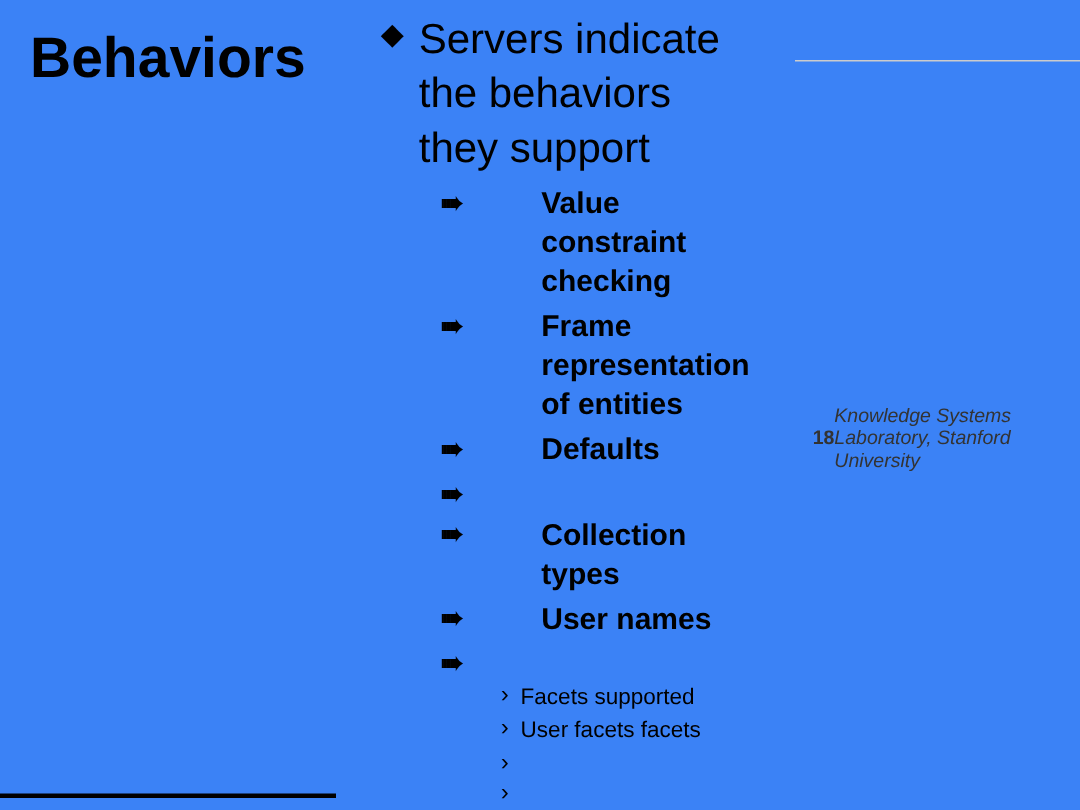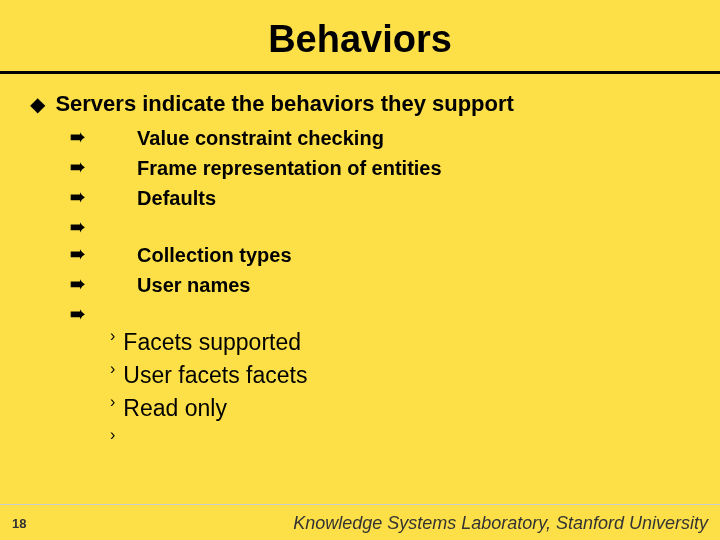--- a/index.html
+++ b/index.html
@@ -12,23 +12,23 @@
       width: 720px;
       height: 540px;
       background: #ffffff;
       font-family: Arial, Helvetica, sans-serif;
       overflow: hidden;
     }
 
     .slide {
       width: 720px;
       height: 540px;
-      background: #fde047;
-      display: flex;
-      flex-direction: column;
+      background: #3b82f6;
+      display: flex;
+      flex-direction: row;
       padding: 0;
       position: relative;
     }
 
     .title-bar {
       text-align: center;
       padding: 18px 20px 10px 20px;
       border-bottom: 3px solid #000000;
       margin-bottom: 8px;
     }
@@ -55,22 +55,22 @@
 
     .bullet-diamond {
       color: #000000;
       font-size: 20px;
       margin-right: 10px;
       margin-top: 2px;
       flex-shrink: 0;
     }
 
     .main-bullet-text {
-      font-size: 22px;
-      font-weight: bold;
+      font-size: 28px;
+      font-weight: normal;
       color: #000000;
       line-height: 1.3;
     }
 
     .sub-items {
       margin-left: 40px;
       display: flex;
       flex-direction: column;
       gap: 2px;
     }
@@ -112,42 +112,42 @@
     }
 
     .chevron-bullet {
       color: #000000;
       font-size: 16px;
       margin-right: 8px;
       flex-shrink: 0;
     }
 
     .sub-sub-bullet-text {
-      font-size: 23px;
+      font-size: 15px;
       color: #000000;
       line-height: 1.35;
     }
 
     .footer {
       display: flex;
       justify-content: space-between;
       align-items: center;
       padding: 8px 12px 6px 12px;
       border-top: 1px solid #cccccc;
       margin-top: 40px;
     }
 
     .footer-page {
       font-size: 13px;
       color: #333333;
       font-weight: bold;
     }
 
     .footer-institution {
-      font-size: 18px;
+      font-size: 13px;
       color: #333333;
       font-style: italic;
     }
   </style>
 </head>
 <body>
 
 <div class="slide">
 
   <div class="title-bar">
@@ -205,21 +205,20 @@
         <span class="sub-sub-bullet-text">Facets supported</span>
       </div>
 
       <div class="sub-sub-bullet">
         <span class="chevron-bullet">›</span>
         <span class="sub-sub-bullet-text">User facets facets</span>
       </div>
 
       <div class="sub-sub-bullet">
         <span class="chevron-bullet">›</span>
-        <span class="sub-sub-bullet-text">Read only</span>
       </div>
 
       <div class="sub-sub-bullet">
         <span class="chevron-bullet">›</span>
       </div>
 
     </div>
 
   </div>
 

